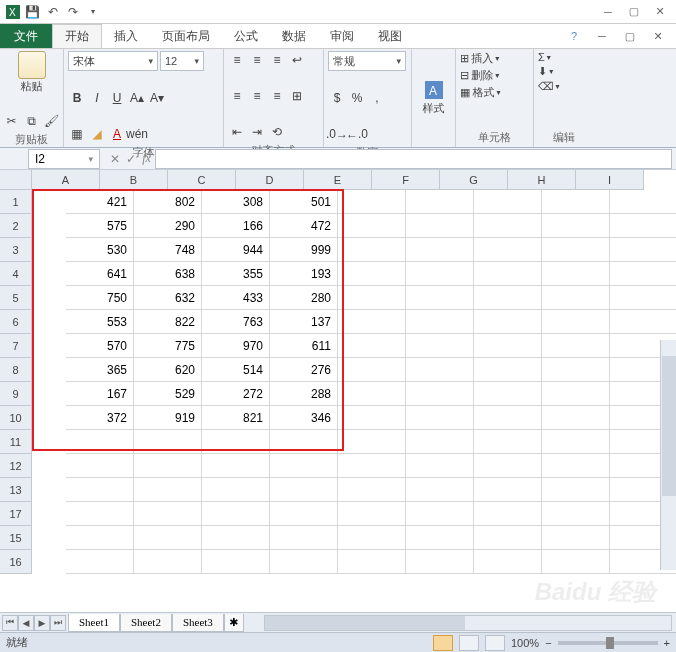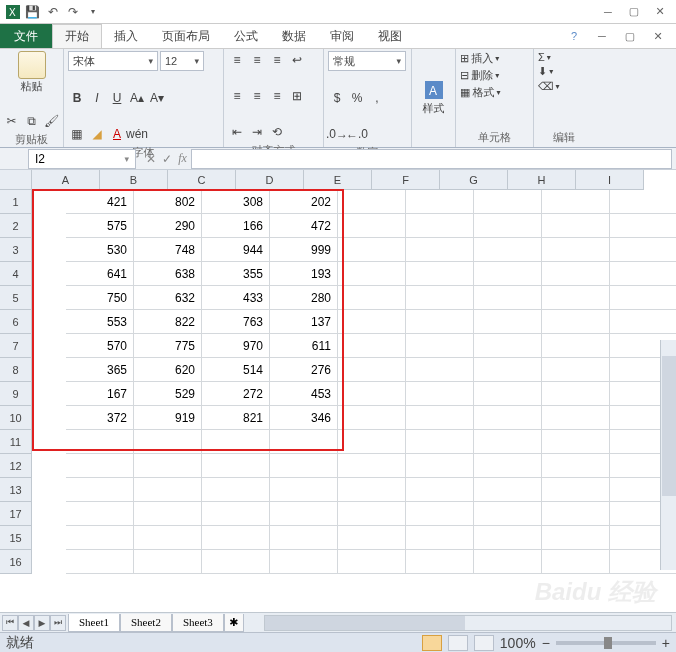--- a/index.html
+++ b/index.html
@@ -19,42 +19,42 @@
 .group { border-right: 1px solid #c8cfd8; display: flex; flex-direction: column; padding: 2px 4px; }
 .group-body { flex: 1; display: flex; flex-direction: column; gap: 18px; font-size: 11px; color: #444; }
 .group-label { text-align: center; font-size: 11px; color: #666; padding: 2px 0 0 0; }
 .btn-lg { display: flex; flex-direction: column; align-items: center; justify-content: center; width: 42px; cursor: pointer; }
 .icon-sq { width: 28px; height: 28px; border: 1px solid #b8a66a; background: linear-gradient(#fdf7e5,#f5e9c0); border-radius: 3px; }
 .row { display: flex; align-items: center; gap: 2px; }
 .combo { border: 1px solid #b8c0cc; background: #fff; height: 20px; display: flex; align-items: center; padding: 0 4px; font-size: 11px; }
 .combo .arr { margin-left: auto; font-size: 9px; color: #555; }
 .ib { width: 18px; height: 18px; display: flex; align-items: center; justify-content: center; color: #444; cursor: pointer; border: 1px solid transparent; font-size: 12px; }
 .name-box-row { height: 22px; display: flex; align-items: center; border-bottom: 1px solid #c8cfd8; background: #eef1f5; }
-.name-box { width: 108px; height: 20px; border: 1px solid #b8c0cc; background: #fff; display: flex; align-items: center; padding: 0 6px; margin-left: 28px; }
+.name-box { width: 72px; height: 20px; border: 1px solid #b8c0cc; background: #fff; display: flex; align-items: center; padding: 0 6px; margin-left: 28px; }
 .fx-area { display: flex; align-items: center; margin-left: 10px; gap: 6px; color: #888; }
 .fx { font-style: italic; font-family: serif; }
 .formula-bar { flex: 1; height: 20px; border: 1px solid #b8c0cc; background: #fff; margin: 0 4px; }
 .sheet-area { position: relative; width: 676px; }
 .corner { position: absolute; left: 0; top: 0; width: 32px; height: 20px; background: #e8edf3; border-right: 1px solid #c0c8d0; border-bottom: 1px solid #c0c8d0; }
 .col-headers { position: absolute; left: 32px; top: 0; height: 20px; display: flex; }
 .ch { width: 68px; height: 20px; background: #e8edf3; border-right: 1px solid #c0c8d0; border-bottom: 1px solid #c0c8d0; display: flex; align-items: center; justify-content: center; font-size: 11px; color: #444; font-family: Tahoma, sans-serif; }
 .row-headers { position: absolute; left: 0; top: 20px; width: 32px; }
 .rh { height: 24px; background: #e8edf3; border-right: 1px solid #c0c8d0; border-bottom: 1px solid #c0c8d0; display: flex; align-items: center; justify-content: center; font-size: 11px; color: #444; font-family: Tahoma, sans-serif; }
 .cells { position: absolute; left: 32px; top: 20px; margin-left: 34px; }
 .cell-row { display: flex; }
 .cell { width: 68px; height: 24px; border-right: 1px solid #d4d8dc; border-bottom: 1px solid #d4d8dc; display: flex; align-items: center; justify-content: flex-end; padding-right: 6px; font-size: 12px; font-family: "SimSun", sans-serif; color: #000; }
 .red-box { position: absolute; border: 2px solid #e02020; pointer-events: none; }
 .sheet-tabs-row { position: absolute; bottom: 20px; left: 0; width: 676px; height: 20px; background: #e8edf3; border-top: 1px solid #c0c8d0; display: flex; align-items: center; }
 .nav-btns { display: flex; padding: 0 2px; gap: 0; }
 .nav-btn { width: 16px; height: 16px; display: flex; align-items: center; justify-content: center; background: #e8edf3; border: 1px solid #b8c0cc; font-size: 9px; color: #555; cursor: pointer; }
 .sheet-tab { height: 18px; padding: 0 10px; display: flex; align-items: center; background: #f8f8f8; border: 1px solid #b8c0cc; border-top: none; font-size: 11px; cursor: pointer; font-family: Tahoma; }
 .sheet-tab.active { background: #fff; font-weight: normal; }
 .hscroll { flex: 1; height: 16px; margin: 0 4px 0 20px; background: #e8edf3; border: 1px solid #c0c8d0; position: relative; }
 .hscroll-thumb { position: absolute; left: 0; top: 0; width: 200px; height: 14px; background: #cfd6e0; }
-.status-bar { position: absolute; bottom: 0; left: 0; width: 676px; height: 20px; background: #dde4ee; border-top: 1px solid #b8c0cc; display: flex; align-items: center; padding: 0 6px; font-size: 14px; color: #444; }
+.status-bar { position: absolute; bottom: 0; left: 0; width: 676px; height: 20px; background: #dde4ee; border-top: 1px solid #b8c0cc; display: flex; align-items: center; padding: 0 6px; font-size: 11px; color: #444; }
 .status-right { margin-left: auto; display: flex; align-items: center; gap: 6px; }
 .view-btn { width: 20px; height: 16px; border: 1px solid #b8c0cc; background: #eef1f5; cursor: pointer; }
 .view-btn.active { background: #f8d79a; border-color: #d8a040; }
 .zoom-slider { width: 100px; height: 4px; background: #b8c0cc; position: relative; }
 .zoom-thumb { position: absolute; left: 48px; top: -4px; width: 8px; height: 12px; background: #888; }
 .vscroll { position: absolute; right: 0; top: 170px; width: 16px; bottom: 40px; background: #e8edf3; border-left: 1px solid #c0c8d0; }
 .vscroll-thumb { position: absolute; top: 16px; left: 1px; width: 14px; height: 140px; background: #cfd6e0; }
 .watermark { position: absolute; right: 20px; bottom: 44px; color: #ddd; font-size: 24px; font-weight: bold; pointer-events: none; opacity: 0.5; font-style: italic; }
 </style>
 </head>
@@ -287,21 +287,21 @@
       <div class="rh">13</div>
       <div class="rh">17</div>
       <div class="rh">15</div>
       <div class="rh">16</div>
     </div>
   <div class="cells" id="cells">
       <div class="cell-row">
         <div class="cell">421</div>
         <div class="cell">802</div>
         <div class="cell">308</div>
-        <div class="cell">202</div>
+        <div class="cell">501</div>
         <div class="cell"></div>
         <div class="cell"></div>
         <div class="cell"></div>
         <div class="cell"></div>
         <div class="cell"></div>
       </div>
       <div class="cell-row">
         <div class="cell">575</div>
         <div class="cell">290</div>
         <div class="cell">166</div>
@@ -375,21 +375,21 @@
         <div class="cell"></div>
         <div class="cell"></div>
         <div class="cell"></div>
         <div class="cell"></div>
         <div class="cell"></div>
       </div>
       <div class="cell-row">
         <div class="cell">167</div>
         <div class="cell">529</div>
         <div class="cell">272</div>
-        <div class="cell">453</div>
+        <div class="cell">288</div>
         <div class="cell"></div>
         <div class="cell"></div>
         <div class="cell"></div>
         <div class="cell"></div>
         <div class="cell"></div>
       </div>
       <div class="cell-row">
         <div class="cell">372</div>
         <div class="cell">919</div>
         <div class="cell">821</div>

